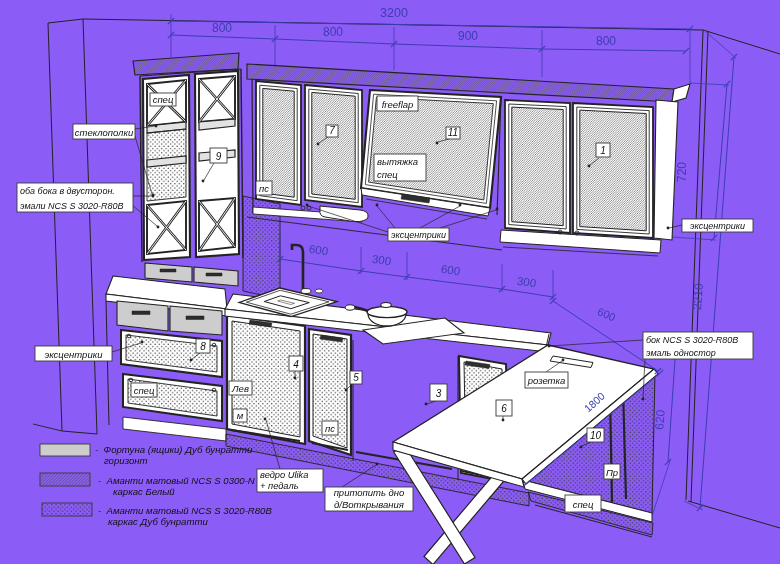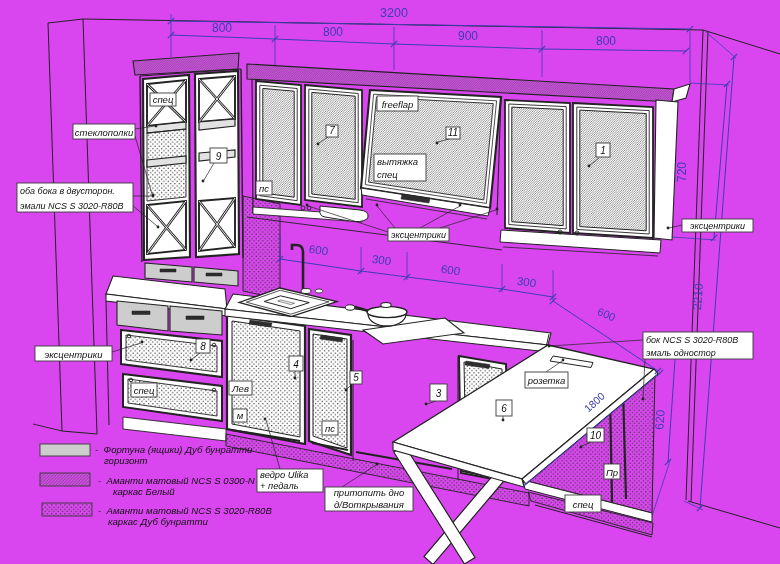--- a/index.html
+++ b/index.html
@@ -1,15 +1,15 @@
 <!DOCTYPE html>
 <html><head><meta charset="utf-8">
 <style>
 html,body{margin:0;padding:0;background:#fff;}
-#page{width:780px;height:564px;position:relative;overflow:hidden;background:#d946ef;text-align:right;}
+#page{width:780px;height:564px;position:relative;overflow:hidden;background:#8b5cf6;text-align:right;}
 text{white-space:pre;}
 </style></head>
 <body>
 <div id="page">
 <svg width="780" height="564" viewBox="0 0 780 564">
 <defs>
 <pattern id="h" width="2.3" height="2.3" patternUnits="userSpaceOnUse">
           <path d="M0,2.3 L2.3,0" stroke="#606060" stroke-width="0.66"></path>
         </pattern>
 <pattern id="hl" width="3.2" height="3.2" patternUnits="userSpaceOnUse">

